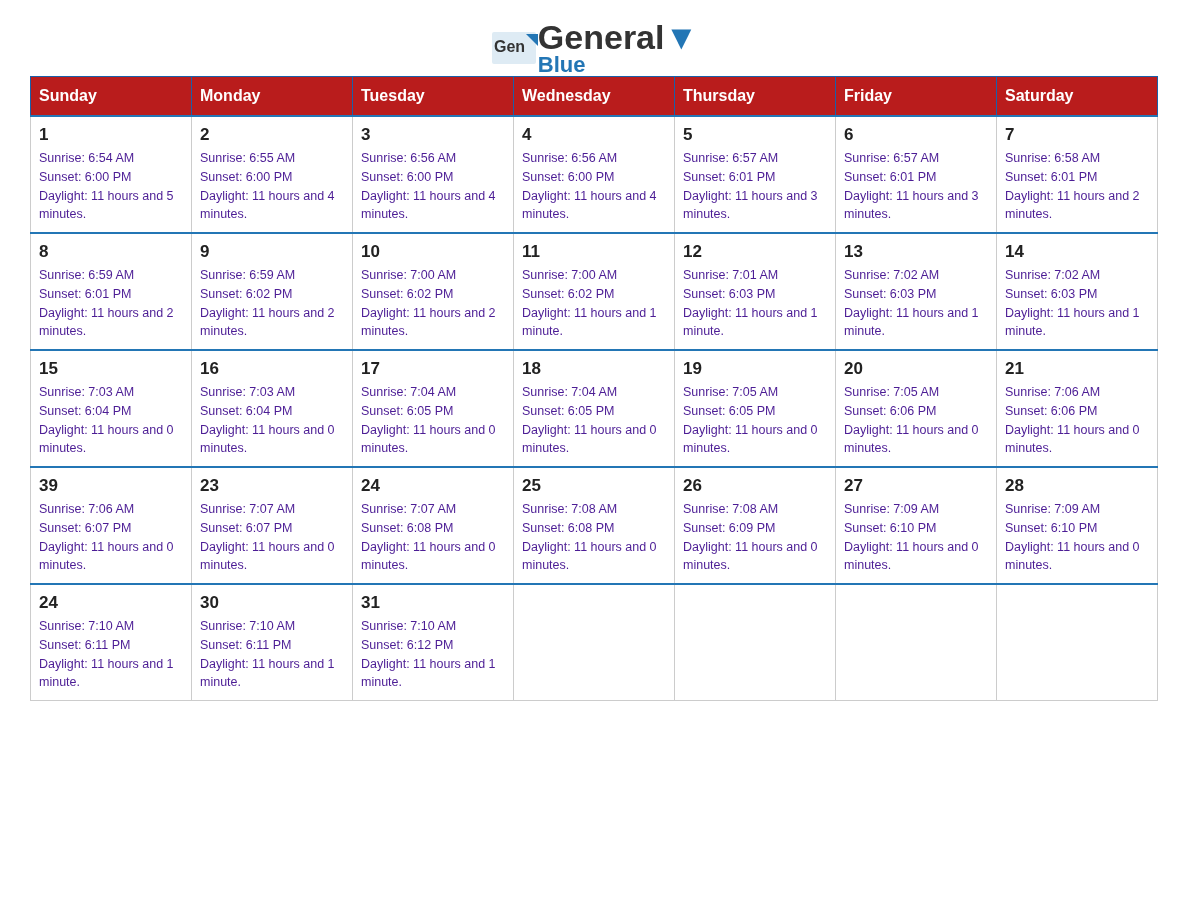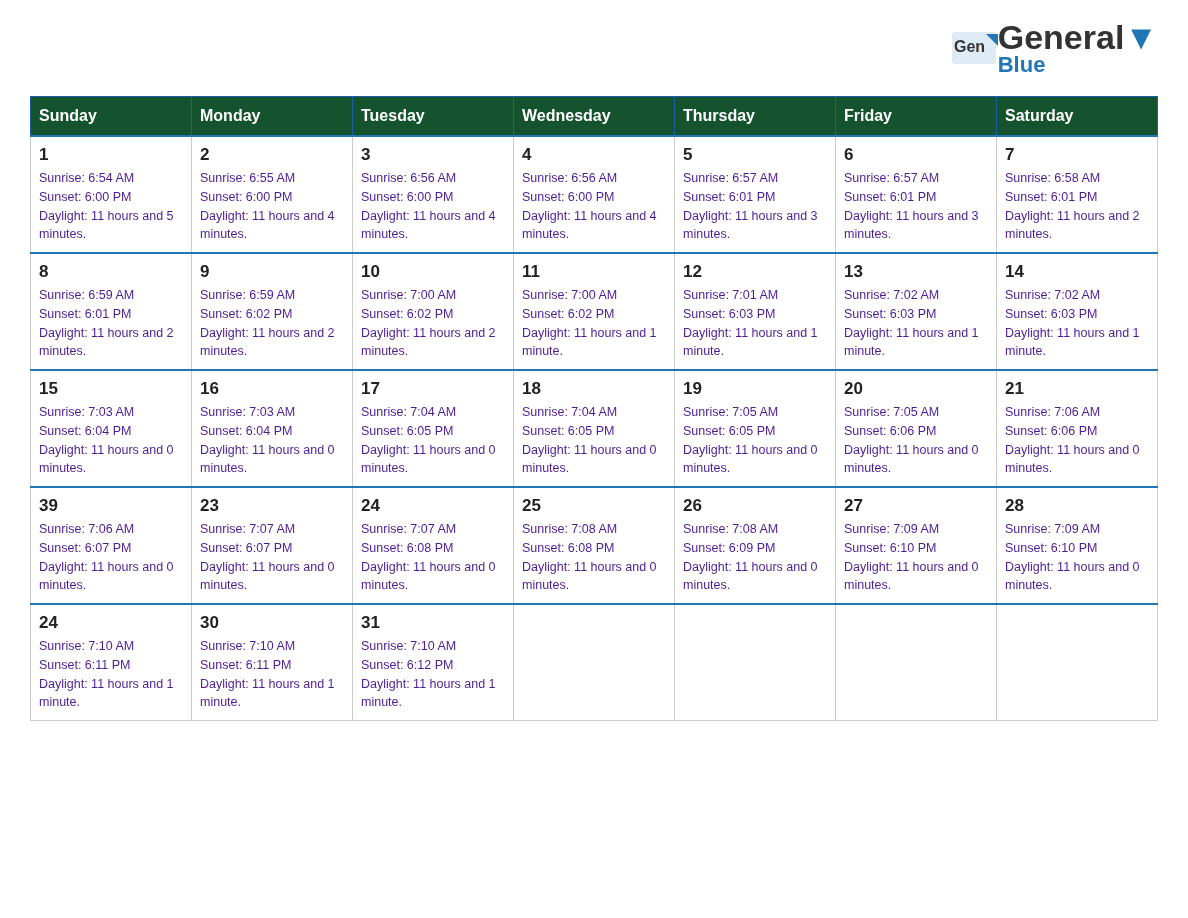--- a/index.html
+++ b/index.html
@@ -5,23 +5,22 @@
     * { box-sizing: border-box; margin: 0; padding: 0; }
     body {
       font-family: Arial, sans-serif;
       background: #fff;
       padding: 20px 30px;
       width: 1188px;
       min-height: 918px;
     }
     .header {
       display: flex;
-      justify-content: flex-end;
+      justify-content: center;
       align-items: flex-start;
-      margin-bottom: 20px;
     }
     .logo {
       display: flex;
       flex-direction: column;
       align-items: flex-start;
     }
     .title-block {
       text-align: right;
     }
     .month-title {
@@ -34,21 +33,21 @@
       font-size: 22px;
       color: #444;
       margin-top: 4px;
     }
     table {
       width: 100%;
       border-collapse: collapse;
       table-layout: fixed;
     }
     thead tr th {
-      background-color: #14532d;
+      background-color: #b91c1c;
       color: #fff;
       font-size: 16px;
       font-weight: bold;
       padding: 10px 8px;
       text-align: left;
       border: 1px solid #1a5fa8;
       margin-left: 44px;
     }
     tbody tr td {
       vertical-align: top;

